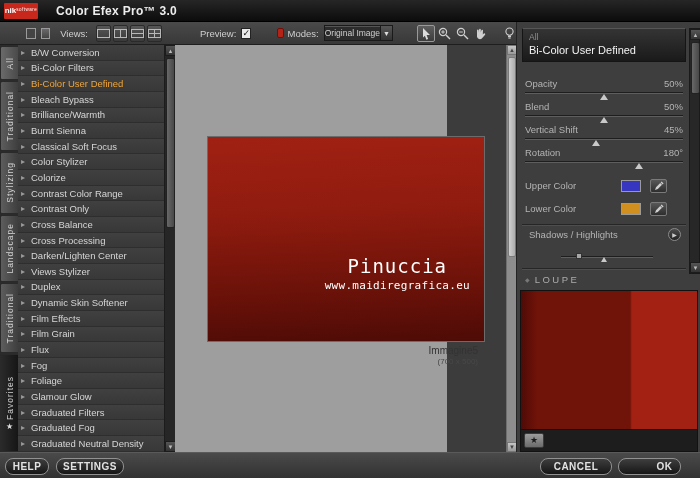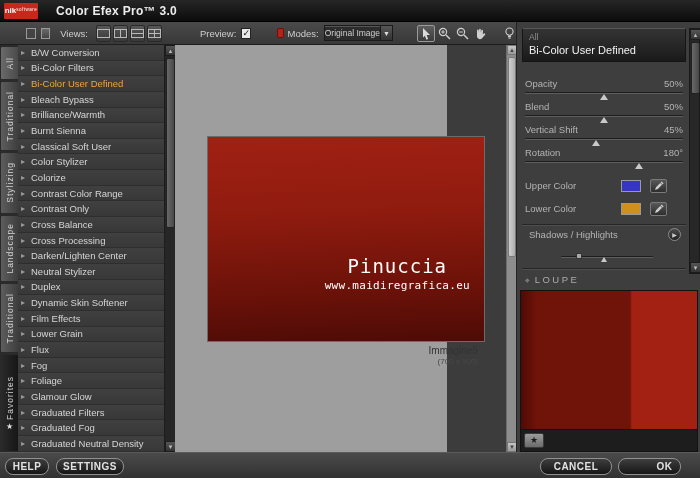--- a/index.html
+++ b/index.html
@@ -229,21 +229,21 @@
       <div class="filter-row">
         <span class="tri">▸</span>
         <span class="flabel">Brilliance/Warmth</span>
       </div>
       <div class="filter-row">
         <span class="tri">▸</span>
         <span class="flabel">Burnt Sienna</span>
       </div>
       <div class="filter-row">
         <span class="tri">▸</span>
-        <span class="flabel">Classical Soft User</span>
+        <span class="flabel">Classical Soft Focus</span>
       </div>
       <div class="filter-row">
         <span class="tri">▸</span>
         <span class="flabel">Color Stylizer</span>
       </div>
       <div class="filter-row">
         <span class="tri">▸</span>
         <span class="flabel">Colorize</span>
       </div>
       <div class="filter-row">
@@ -261,37 +261,37 @@
       <div class="filter-row">
         <span class="tri">▸</span>
         <span class="flabel">Cross Processing</span>
       </div>
       <div class="filter-row">
         <span class="tri">▸</span>
         <span class="flabel">Darken/Lighten Center</span>
       </div>
       <div class="filter-row">
         <span class="tri">▸</span>
-        <span class="flabel">Neutral Stylizer</span>
+        <span class="flabel">Views Stylizer</span>
       </div>
       <div class="filter-row">
         <span class="tri">▸</span>
         <span class="flabel">Duplex</span>
       </div>
       <div class="filter-row">
         <span class="tri">▸</span>
         <span class="flabel">Dynamic Skin Softener</span>
       </div>
       <div class="filter-row">
         <span class="tri">▸</span>
         <span class="flabel">Film Effects</span>
       </div>
       <div class="filter-row">
         <span class="tri">▸</span>
-        <span class="flabel">Lower Grain</span>
+        <span class="flabel">Film Grain</span>
       </div>
       <div class="filter-row">
         <span class="tri">▸</span>
         <span class="flabel">Flux</span>
       </div>
       <div class="filter-row">
         <span class="tri">▸</span>
         <span class="flabel">Fog</span>
       </div>
       <div class="filter-row">

